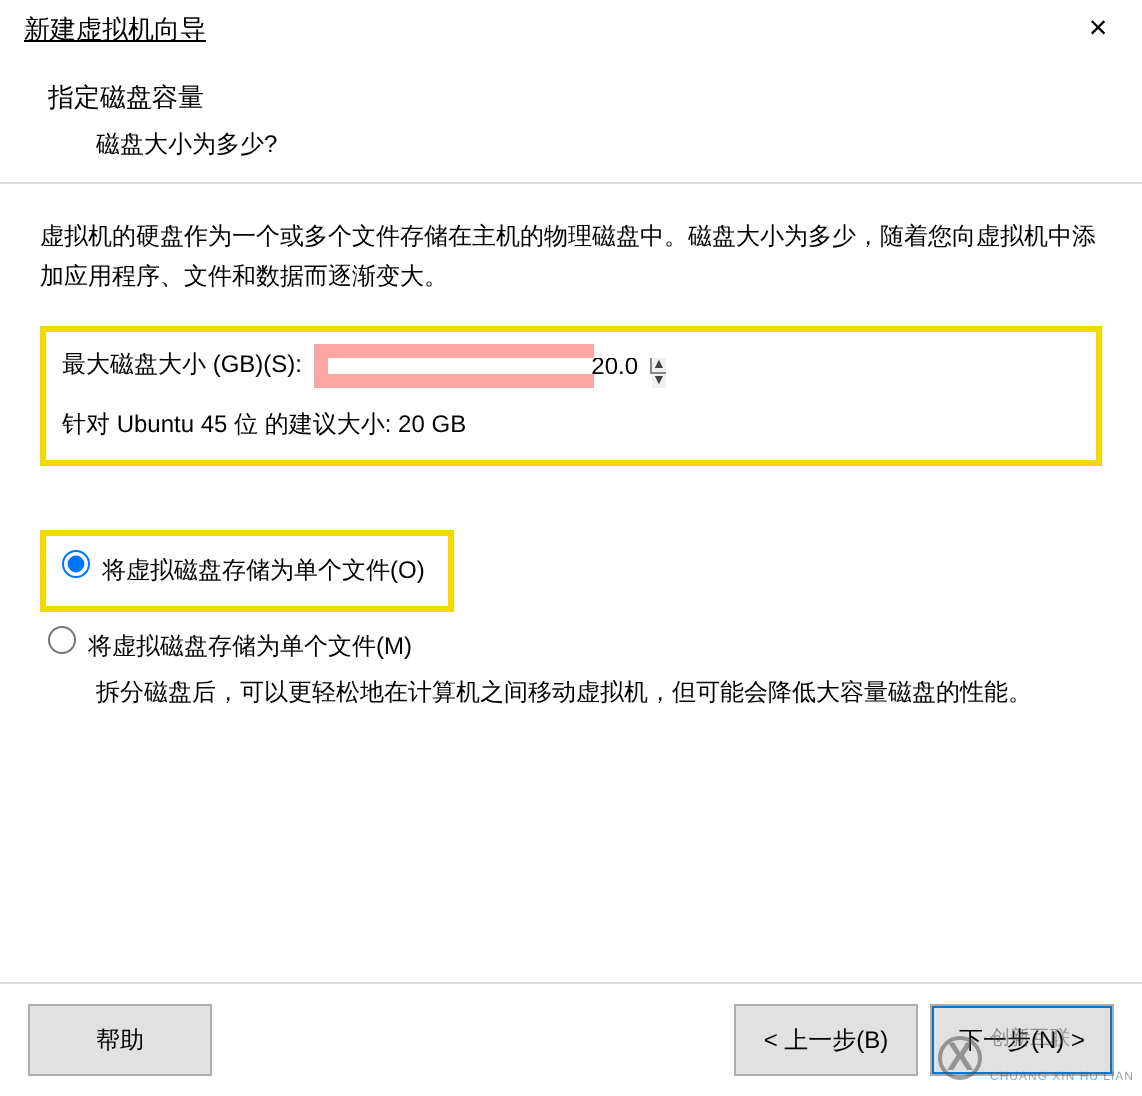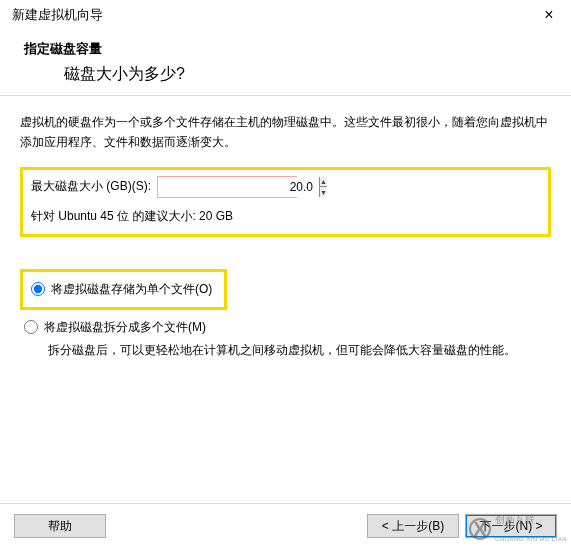--- a/index.html
+++ b/index.html
@@ -11,39 +11,39 @@
       height: 548px;
       overflow: hidden;
       position: relative;
     }
     .titlebar {
       display: flex;
       justify-content: space-between;
       align-items: center;
       padding: 6px 12px 8px 12px;
     }
-    .titlebar .title { font-size: 13px; }
+    .titlebar .title { font-size: 13px; text-decoration: underline; }
     .close {
       font-family: Arial, sans-serif;
       font-size: 16px;
       width: 20px;
       text-align: center;
       cursor: pointer;
     }
     .header {
       padding: 8px 24px 10px 24px;
     }
     .header .heading {
       font-size: 13px;
-      font-weight: bold;
+      font-weight: normal;
       margin-bottom: 6px;
     }
     .header .subheading {
-      margin-left: 40px;
-      font-size: 16px;
+      margin-left: 24px;
+      font-size: 12px;
     }
     .divider {
       border: none;
       border-top: 1px solid #d9d9d9;
       margin: 0;
     }
     .content {
       padding: 16px 20px 0 20px;
       color: #000;
       line-height: 1.7;
@@ -56,21 +56,21 @@
     }
     .size-row {
       display: flex;
       gap: 6px;
       margin-bottom: 8px;
     }
     .size-row label { white-space: nowrap; }
     .spinner {
       display: flex;
       align-items: stretch;
-      border: 1px solid #fca5a5;
+      border: 7px solid #fca5a5;
       height: 22px;
       width: 140px;
       background: #fff;
     }
     .spinner input {
       border: none;
       text-align: right;
       padding-right: 6px;
       flex: 1;
       font-size: 12px;
@@ -97,21 +97,20 @@
     .spinner .arrows .arrow:first-child { border-bottom: 1px solid #888; }
     .rec { margin-top: 2px; }
     .radio-box-wrap { margin-top: 4px; }
     .radio-box {
       border: 3px solid #f2d900;
       padding: 4px 8px 4px 4px;
       display: inline-block;
     }
     .radio-row {
       display: flex;
-      align-items: center;
       gap: 6px;
       padding: 3px 4px;
     }
     .radio-row input[type=radio] {
       width: 14px;
       height: 14px;
     }
     .radio-help {
       margin-left: 28px;
       margin-top: 0;
@@ -124,21 +123,21 @@
       right: 0;
       padding: 10px 14px 0 14px;
       display: flex;
       align-items: center;
       gap: 6px;
       border-top: 1px solid #d9d9d9;
     }
     .footer-spacer { flex: 1; }
     .btn {
       min-width: 92px;
-      height: 24px;
+      height: 36px;
       background: #e1e1e1;
       border: 1px solid #adadad;
       font-family: inherit;
       font-size: 12px;
       cursor: pointer;
       padding: 0 10px;
     }
     .btn.primary {
       outline: 1px solid #0078d7;
       outline-offset: -2px;
@@ -180,21 +179,21 @@
 </div>
 
 <div class="header">
   <div class="heading">指定磁盘容量</div>
   <div class="subheading">磁盘大小为多少?</div>
 </div>
 
 <hr class="divider">
 
 <div class="content">
-  <div class="desc">虚拟机的硬盘作为一个或多个文件存储在主机的物理磁盘中。这些文件最初很小，随着您向虚拟机中添加应用程序、文件和数据而逐渐变大。</div>
+  <div class="desc">虚拟机的硬盘作为一个或多个文件存储在主机的物理磁盘中。磁盘大小为多少，随着您向虚拟机中添加应用程序、文件和数据而逐渐变大。</div>
 
   <div class="size-box">
     <div class="size-row">
       <label>最大磁盘大小 (GB)(S):</label>
       <div class="spinner">
         <input type="text" value="20.0" style="">
         <div class="arrows">
           <div class="arrow">▲</div>
           <div class="arrow">▼</div>
         </div>
@@ -205,21 +204,21 @@
 
   <div class="radio-box-wrap">
     <div class="radio-box">
       <label class="radio-row">
         <input type="radio" name="diskmode" checked="" style="">
         <span>将虚拟磁盘存储为单个文件(O)</span>
       </label>
     </div>
     <label class="radio-row" style="margin-top:4px;">
       <input type="radio" name="diskmode" style="">
-      <span>将虚拟磁盘拆分成多个文件(M)</span>
+      <span>将虚拟磁盘存储为单个文件(M)</span>
     </label>
     <div class="radio-help">拆分磁盘后，可以更轻松地在计算机之间移动虚拟机，但可能会降低大容量磁盘的性能。</div>
   </div>
 </div>
 
 <div class="footer">
   <button class="btn">帮助</button>
   <div class="footer-spacer"></div>
   <button class="btn">&lt; 上一步(B)</button>
   <button class="btn primary">下一步(N) &gt;</button>

